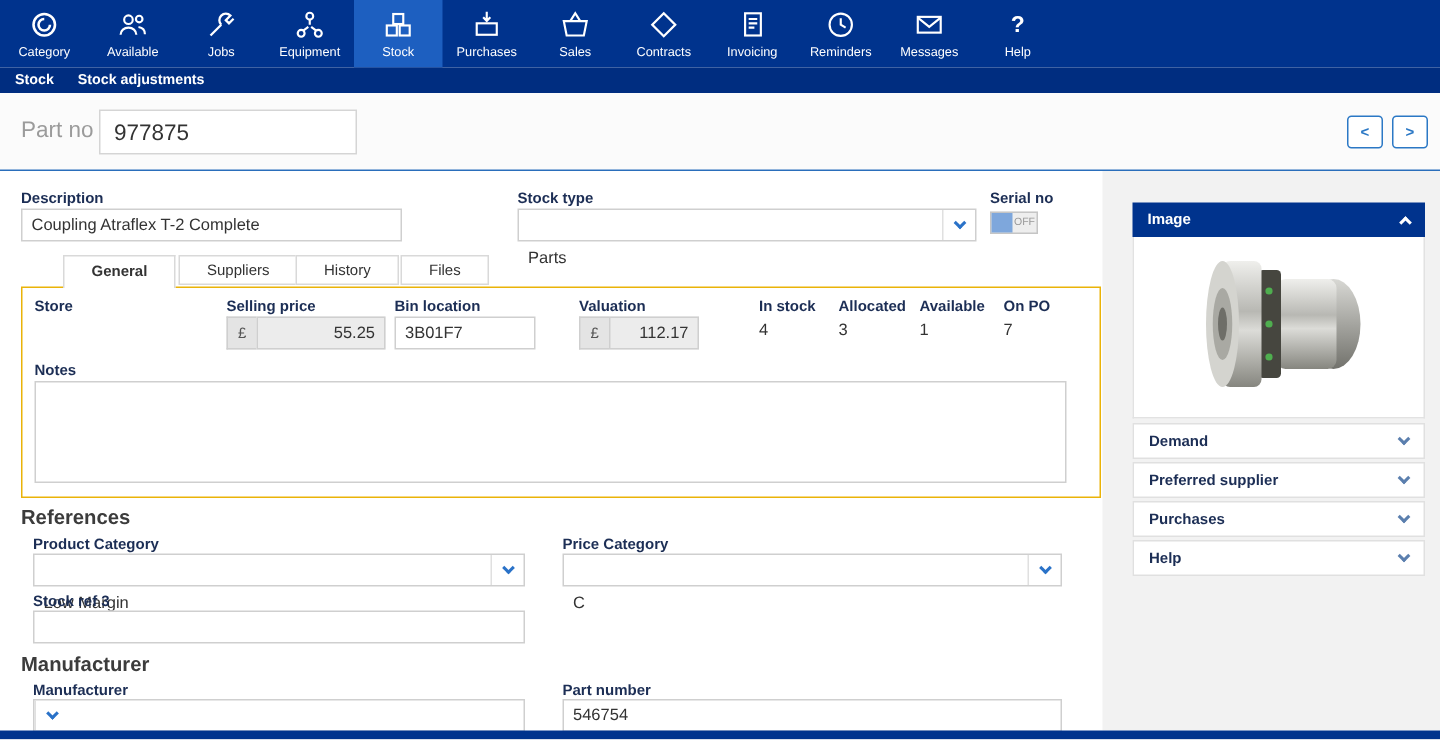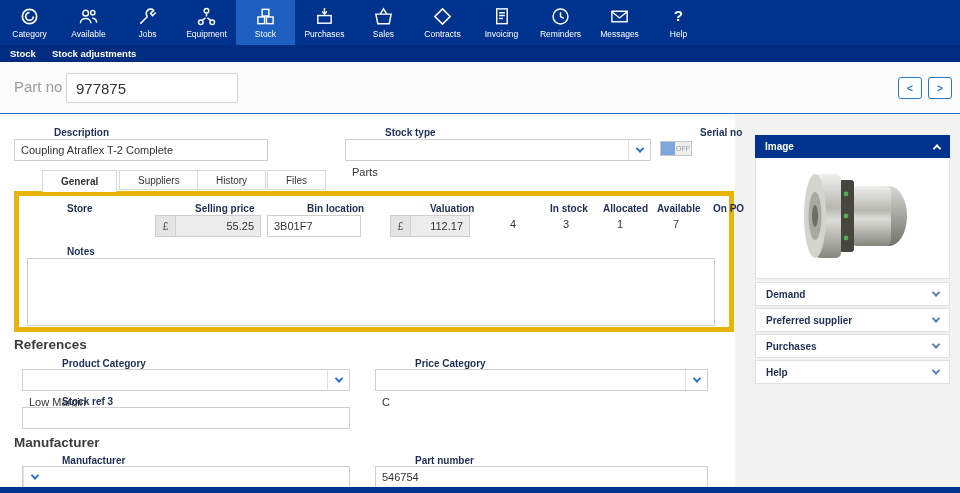--- a/index.html
+++ b/index.html
@@ -27,37 +27,37 @@
   .part-header { position:absolute; top:62px; left:0; width:960px; height:51px; background:#fbfbfb; }
   .part-label { position:absolute; left:14px; top:16px; font-size:15px; color:#9b9b9b; }
   .part-input { position:absolute; left:66px; top:11px; width:172px; height:30px; border:1px solid #d5d5d5; font-size:15px; color:#333; padding:0 9px; font-family:inherit; background:#fff; }
   .pn-btn { position:absolute; top:15px; width:24px; height:22px; background:#fff; border:1px solid #2b78c5; color:#2b78c5; font-size:10px; font-weight:bold; border-radius:3px; cursor:pointer; display:flex; align-items:center; justify-content:center; }
   .header-line { position:absolute; top:113px; left:0; width:960px; height:1px; background:#2a6ebb; }
 
   .right-bg { position:absolute; top:114px; left:735px; width:225px; height:373px; background:#f2f2f2; }
   .bottom-bar { position:absolute; bottom:0; left:0; width:960px; height:6px; background:#00338d; z-index:6; }
 
   
-  .flabel { font-size:10px; font-weight:bold; color:#1c2e55; white-space:nowrap;margin-left:40px; }
+  .flabel { font-size:10px; font-weight:bold; color:#1c2e55; white-space:nowrap; }
   .tbox { height:22px; border:1px solid #cfcfcf; background:#fff; font-size:11px; color:#333; padding:0 6px; font-family:inherit; }
   .tbox.grey { background:#ececec; }
   .tbox.right { text-align:right; }
   .cur { height:22px; width:20px; background:#e4e4e4; border:1px solid #cfcfcf; border-right:none; font-size:10px; color:#555; display:flex; align-items:center; justify-content:center; }
   .sel { height:22px; border:1px solid #cfcfcf; background:#fff; display:flex; align-items:center; cursor:pointer; }
   .sel .val { flex:1; font-size:11px; color:#333; padding:0 6px; overflow:hidden; white-space:nowrap;margin-top:44px; }
   .sel .dd { width:22px; height:100%; border-left:1px solid #e0e0e0; display:flex; align-items:center; justify-content:center; }
   .chev { display:inline-block; width:6px; height:6px; border-right:2px solid #2a72c8; border-bottom:2px solid #2a72c8; transform:rotate(45deg) translate(-1px,-1px); }
   .chev.up { transform:rotate(-135deg) translate(-1px,-1px); }
   .chev.white { border-color:#fff; }
   .chev.grey { border-color:#5b7fae; }
 
   
   .tab { position:absolute; top:170px; height:20px; background:#fff; border:1px solid #d9d9d9; display:flex; align-items:center; justify-content:center; font-size:10px; color:#333; padding:0 18px; cursor:pointer; z-index:2;margin-left:28px; }
   .tab.active { height:22px; border-bottom:none; font-weight:bold; z-index:3; }
-  .panel { position:absolute; left:14px; top:191px; width:720px; height:141px; border:5px solid #eab308; background:#fff; }
+  .panel { position:absolute; left:14px; top:191px; width:720px; height:141px; border:1px solid #eab308; background:#fff; }
 
   .stat-val { font-size:11px; color:#333; }
   .notes-area { position:absolute; border:1px solid #cfcfcf; resize:none; font-family:inherit; font-size:11px; padding:4px 6px; }
 
   .sect-head { font-size:13.5px; font-weight:bold; color:#3c3c3c; }
 
   
   .toggle { position:absolute; width:32px; height:15px; border:1px solid #c5c5c5; background:#eee; display:flex; cursor:pointer; }
   .toggle .knob { width:14px; height:100%; background:#7ea7dc; }
   .toggle .state { flex:1; font-size:7px; color:#999; display:flex; align-items:center; justify-content:center; text-transform:uppercase; }

